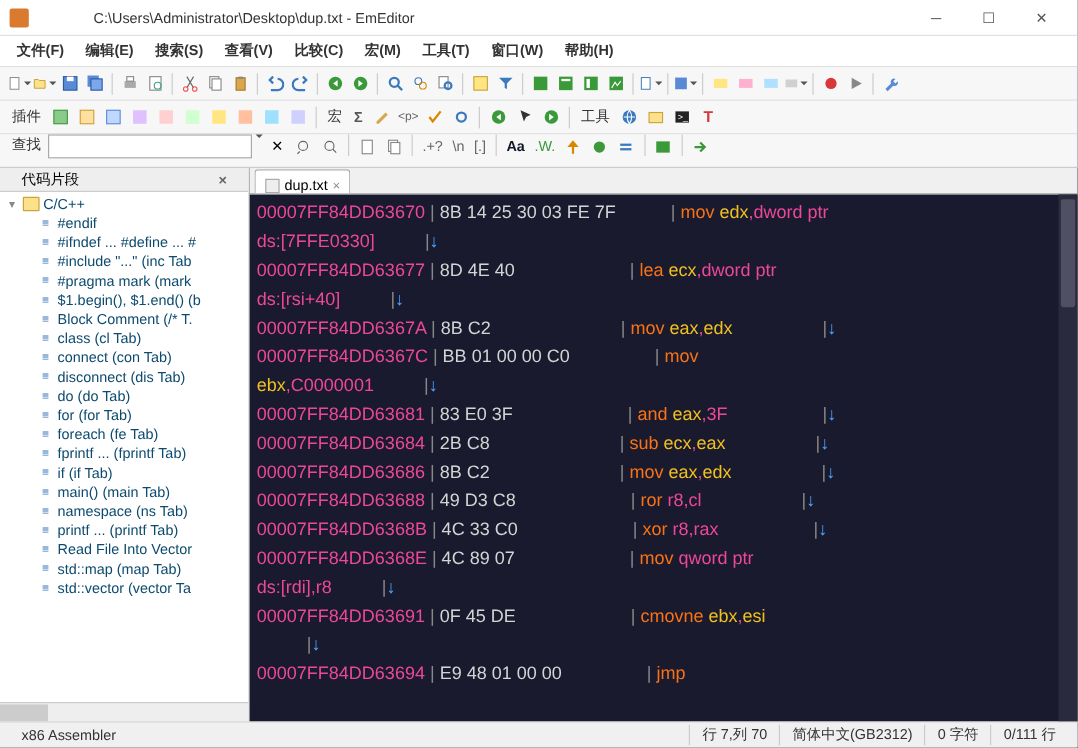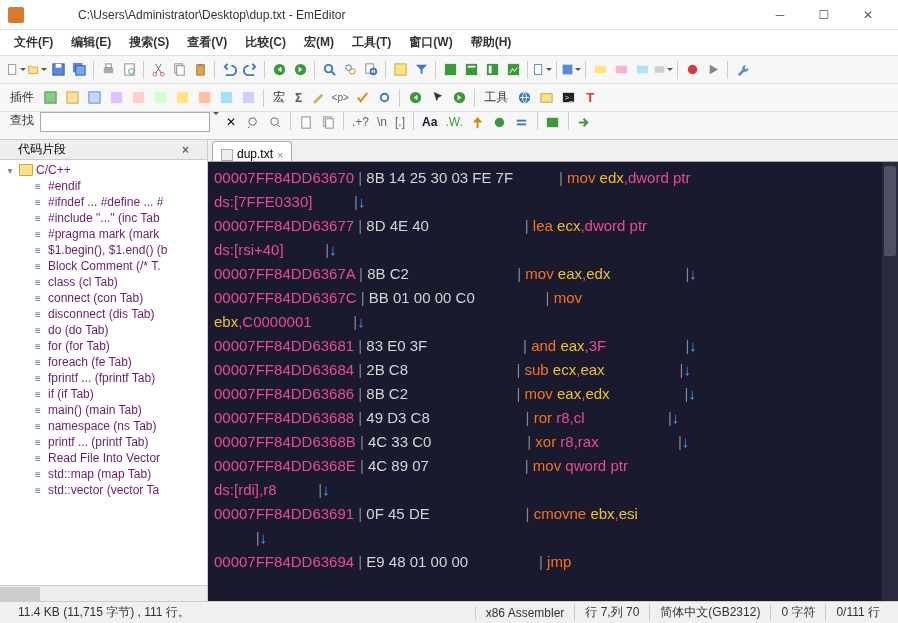--- a/index.html
+++ b/index.html
@@ -21,21 +21,21 @@
 .find-input { width:170px; height:20px; border:1px solid #aaa; padding:0 4px; font-size:12px; background:#fff; }
 .main { display:flex; height:calc(623px - 30px - 26px - 28px - 28px - 28px - 22px); }
 .sidebar { width:208px; background:#fff; border-right:1px solid #ccc; display:flex; flex-direction:column; }
 .side-title { height:20px; background:#eee; display:flex; align-items:center; padding:0 18px; border-bottom:1px solid #ccc; }
 .side-close { margin-left:auto; cursor:default; color:#666; font-weight:bold; }
 .tree { flex:1; overflow:auto; padding:2px 0; }
 .tree-node { display:flex; align-items:center; padding:1px 4px; white-space:nowrap; cursor:default; }
 .tree-toggle { width:12px; text-align:center; color:#888; font-size:10px; }
 .folder-ic { width:14px; height:12px; background:#fce08a; border:1px solid #caa33a; border-radius:1px; margin:0 3px; }
 .snip-ic { width:14px; height:14px; margin:0 3px; display:flex; align-items:center; justify-content:center; color:#3a7abd; font-size:10px; }
-.tree-label { color:#701a75; font-size:12px; }
+.tree-label { color:#0c4a6e; font-size:12px; }
 .tree-children { margin-left:12px; }
 .hscroll { height:16px; background:#eee; border-top:1px solid #ccc; position:relative; }
 .hscroll-thumb { position:absolute; left:0; top:1px; width:40px; height:14px; background:#ccc; }
 .editor-area { flex:1; display:flex; flex-direction:column; background:#1a1a2e; position:relative; }
 .tabbar { height:22px; background:#f0f0f0; display:flex; align-items:flex-end; border-bottom:1px solid #aaa; padding-left:4px; }
 .tab { height:20px; background:#fff; border:1px solid #aaa; border-bottom:none; padding:0 8px; display:flex; align-items:flex-end; gap:4px; border-radius:3px 3px 0 0; font-size:12px; }
 .tab-ic { width:12px; height:12px; background:#eee; border:1px solid #aaa; }
 .tab-close { color:#888; font-size:11px; cursor:default; }
 .code { flex:1; overflow:hidden; font-family:Consolas,monospace; font-size:15px; line-height:24px; padding:4px 6px; color:#d4d4d4; white-space:pre; position:relative; }
 .code-line { display:block; }
@@ -577,19 +577,18 @@
       </div>
     </div>
     <div class="code" id="code"><div class="code-line"><span class="addr">00007FF84DD63670</span> <span class="pipe">|</span> <span class="bytes">8B 14 25 30 03 FE 7F  </span>         <span class="pipe">|</span> <span class="op">mov</span> <span class="reg">edx</span><span class="addr">,dword ptr</span></div><div class="code-line"><span class="addr">ds:[7FFE0330]</span>          <span class="pipe">|</span><span class="arrow">↓</span></div><div class="code-line"><span class="addr">00007FF84DD63677</span> <span class="pipe">|</span> <span class="bytes">8D 4E 40              </span>         <span class="pipe">|</span> <span class="op">lea</span> <span class="reg">ecx</span><span class="addr">,dword ptr</span></div><div class="code-line"><span class="addr">ds:[rsi+40]</span>          <span class="pipe">|</span><span class="arrow">↓</span></div><div class="code-line"><span class="addr">00007FF84DD6367A</span> <span class="pipe">|</span> <span class="bytes">8B C2                 </span>         <span class="pipe">|</span> <span class="op">mov</span> <span class="reg">eax</span><span class="addr">,</span><span class="reg">edx</span>                  <span class="pipe">|</span><span class="arrow">↓</span></div><div class="code-line"><span class="addr">00007FF84DD6367C</span> <span class="pipe">|</span> <span class="bytes">BB 01 00 00 C0        </span>         <span class="pipe">|</span> <span class="op">mov</span> </div><div class="code-line"><span class="reg">ebx</span><span class="addr">,C0000001</span>          <span class="pipe">|</span><span class="arrow">↓</span></div><div class="code-line"><span class="addr">00007FF84DD63681</span> <span class="pipe">|</span> <span class="bytes">83 E0 3F              </span>         <span class="pipe">|</span> <span class="op">and</span> <span class="reg">eax</span><span class="addr">,3F</span>                   <span class="pipe">|</span><span class="arrow">↓</span></div><div class="code-line"><span class="addr">00007FF84DD63684</span> <span class="pipe">|</span> <span class="bytes">2B C8                 </span>         <span class="pipe">|</span> <span class="op">sub</span> <span class="reg">ecx</span><span class="addr">,</span><span class="reg">eax</span>                  <span class="pipe">|</span><span class="arrow">↓</span></div><div class="code-line"><span class="addr">00007FF84DD63686</span> <span class="pipe">|</span> <span class="bytes">8B C2                 </span>         <span class="pipe">|</span> <span class="op">mov</span> <span class="reg">eax</span><span class="addr">,</span><span class="reg">edx</span>                  <span class="pipe">|</span><span class="arrow">↓</span></div><div class="code-line"><span class="addr">00007FF84DD63688</span> <span class="pipe">|</span> <span class="bytes">49 D3 C8              </span>         <span class="pipe">|</span> <span class="op">ror</span> <span class="addr">r8,cl</span>                    <span class="pipe">|</span><span class="arrow">↓</span></div><div class="code-line"><span class="addr">00007FF84DD6368B</span> <span class="pipe">|</span> <span class="bytes">4C 33 C0              </span>         <span class="pipe">|</span> <span class="op">xor</span> <span class="addr">r8,rax</span>                   <span class="pipe">|</span><span class="arrow">↓</span></div><div class="code-line"><span class="addr">00007FF84DD6368E</span> <span class="pipe">|</span> <span class="bytes">4C 89 07              </span>         <span class="pipe">|</span> <span class="op">mov</span> <span class="addr">qword ptr</span></div><div class="code-line"><span class="addr">ds:[rdi],r8</span>          <span class="pipe">|</span><span class="arrow">↓</span></div><div class="code-line"><span class="addr">00007FF84DD63691</span> <span class="pipe">|</span> <span class="bytes">0F 45 DE              </span>         <span class="pipe">|</span> <span class="op">cmovne</span> <span class="reg">ebx</span><span class="addr">,</span><span class="reg">esi</span></div><div class="code-line">          <span class="pipe">|</span><span class="arrow">↓</span></div><div class="code-line"><span class="addr">00007FF84DD63694</span> <span class="pipe">|</span> <span class="bytes">E9 48 01 00 00        </span>         <span class="pipe">|</span> <span class="op">jmp</span> </div></div>
     <div class="vscroll">
         <div class="vthumb"></div>
       </div>
   </div>
 </div>
 
 <div class="statusbar">
-  <div class="status-seg">11.4 KB (11,715 字节) , 111 行。</div>
   <div class="status-seg">x86 Assembler</div>
   <div class="status-seg">行 7,列 70</div>
   <div class="status-seg">简体中文(GB2312)</div>
   <div class="status-seg">0 字符</div>
   <div class="status-seg">0/111 行</div>
 </div>
 
 </body></html>

